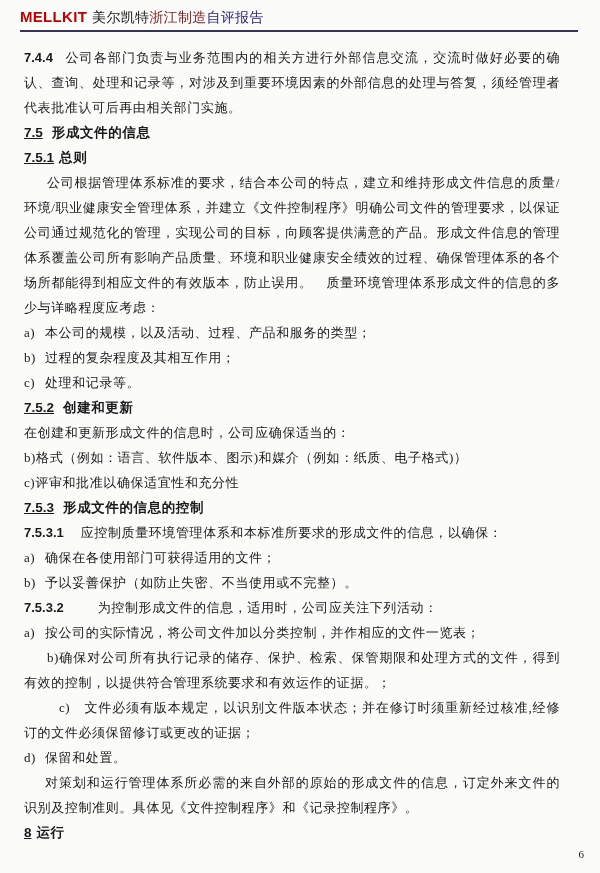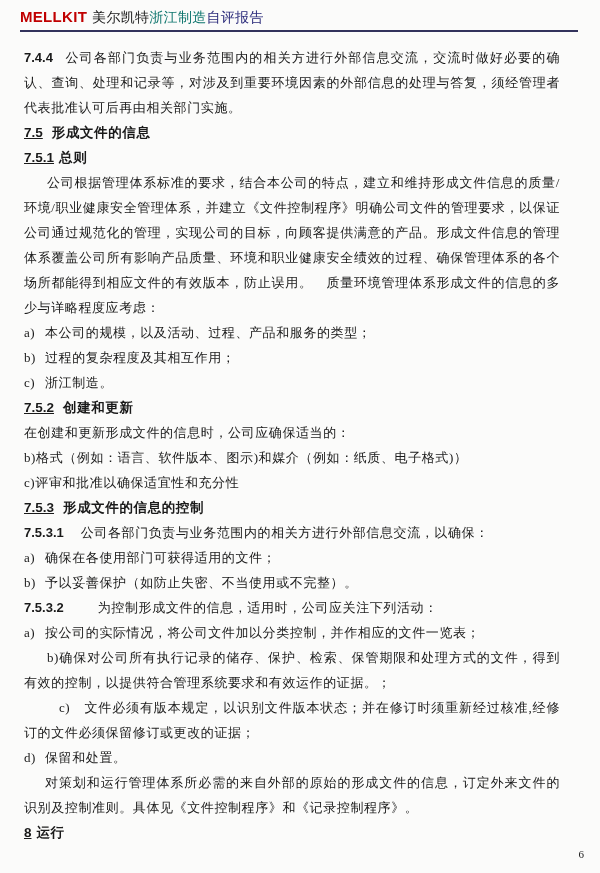--- a/index.html
+++ b/index.html
@@ -17,21 +17,21 @@
     padding:8px 22px 0 20px;
     font-size:14px;
     letter-spacing:0.3px;
     white-space:nowrap;
   }
   .hdr .logo-en{
     font-family:"Liberation Sans","DejaVu Sans",sans-serif;
     font-size:15px;font-weight:600;color:#c00000;margin-right:5px;
   }
   .hdr .logo-zh{color:#1a1a1a;}
-  .hdr .t-red{color:#0f766e;}
+  .hdr .t-red{color:#7f1d1d;}
   .hdr .t-blue{color:#2a2a7a;}
   .hdr-rule{
     margin:3px 22px 0 20px;
     border-bottom:2px solid #33335c;
     height:0;
   }
   
   .doc{
     padding:13px 40px 0 24px;
     font-size:13px;
@@ -85,32 +85,32 @@
     <p class="para"><span class="num gap-a">7.4.4</span><span>公司各部门负责与业务范围内的相关方进行外部信息交流，交流时做好必要的确认、查询、处理和记录等，对涉及到重要环境因素的外部信息的处理与答复，须经管理者代表批准认可后再由相关部门实施。</span></p>
 
     <h2 class="heading"><span class="hnum">7.5</span><span class="htext">形成文件的信息</span></h2>
 
     <h2 class="heading"><span class="hnum hnum-tight">7.5.1</span><span class="htext">总则</span></h2>
 
     <p class="para indent-first"><span>公司根据管理体系标准的要求，结合本公司的特点，建立和维持形成文件信息的质量/环境/职业健康安全管理体系，并建立《文件控制程序》明确公司文件的管理要求，以保证公司通过规范化的管理，实现公司的目标，向顾客提供满意的产品。形成文件信息的管理体系覆盖公司所有影响产品质量、环境和职业健康安全绩效的过程、确保管理体系的各个场所都能得到相应文件的有效版本，防止误用。　质量环境管理体系形成文件的信息的多少与详略程度应考虑：</span></p>
 
     <p class="item"><span class="marker">a)</span><span>本公司的规模，以及活动、过程、产品和服务的类型；</span></p>
     <p class="item"><span class="marker">b)</span><span>过程的复杂程度及其相互作用；</span></p>
-    <p class="item"><span class="marker">c)</span><span>浙江制造。</span></p>
+    <p class="item"><span class="marker">c)</span><span>处理和记录等。</span></p>
 
     <h2 class="heading"><span class="hnum">7.5.2</span><span class="htext">创建和更新</span></h2>
 
     <p class="para"><span>在创建和更新形成文件的信息时，公司应确保适当的：</span></p>
 
     <p class="item"><span>b)格式（例如：语言、软件版本、图示)和媒介（例如：纸质、电子格式)）</span></p>
     <p class="item"><span>c)评审和批准以确保适宜性和充分性</span></p>
 
     <h2 class="heading"><span class="hnum">7.5.3</span><span class="htext">形成文件的信息的控制</span></h2>
 
-    <p class="para"><span class="num gap-b">7.5.3.1</span><span>公司各部门负责与业务范围内的相关方进行外部信息交流，以确保：</span></p>
+    <p class="para"><span class="num gap-b">7.5.3.1</span><span>应控制质量环境管理体系和本标准所要求的形成文件的信息，以确保：</span></p>
 
     <p class="item"><span class="marker">a)</span><span>确保在各使用部门可获得适用的文件；</span></p>
     <p class="item"><span class="marker">b)</span><span>予以妥善保护（如防止失密、不当使用或不完整）。</span></p>
 
     <p class="para"><span class="num gap-c">7.5.3.2</span><span>为控制形成文件的信息，适用时，公司应关注下列活动：</span></p>
 
     <p class="item"><span class="marker">a)</span><span>按公司的实际情况，将公司文件加以分类控制，并作相应的文件一览表；</span></p>
     <p class="para hang23"><span>b)确保对公司所有执行记录的储存、保护、检索、保管期限和处理方式的文件，得到有效的控制，以提供符合管理系统要求和有效运作的证据。；</span></p>
     <p class="para hang35"><span>c)　文件必须有版本规定，以识别文件版本状态；并在修订时须重新经过核准,经修订的文件必须保留修订或更改的证据；</span></p>
     <p class="item"><span class="marker">d)</span><span>保留和处置。</span></p>

